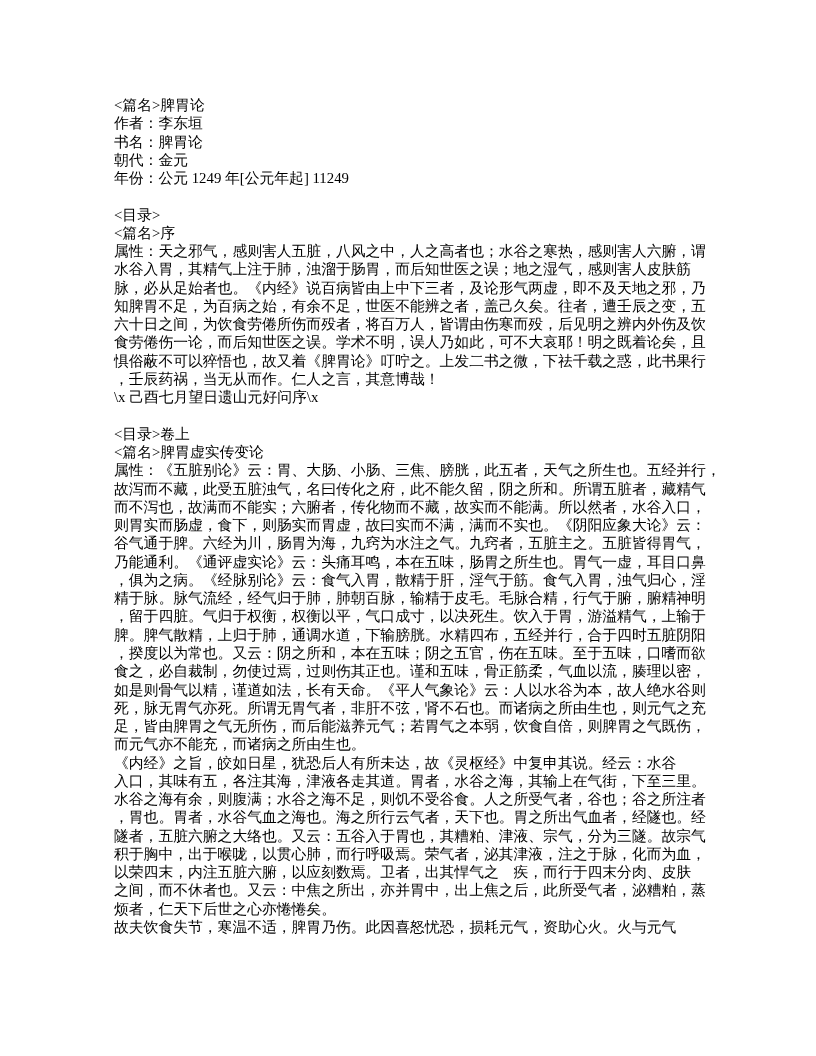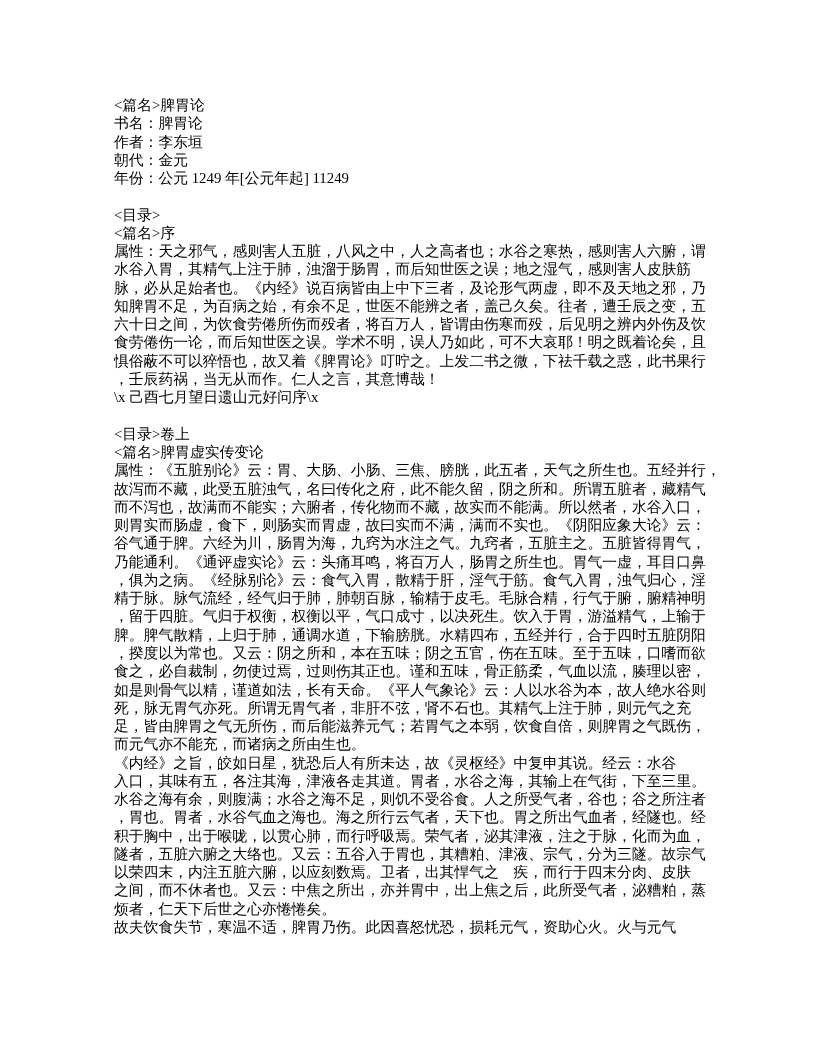--- a/index.html
+++ b/index.html
@@ -29,22 +29,22 @@
     white-space: pre;
     overflow: visible;
   }
 </style>
 </head>
 <body>
 
 <div class="page">
   <div class="doc">
       <div class="line">&lt;篇名&gt;脾胃论</div>
+      <div class="line">作者：李东垣</div>
       <div class="line">书名：脾胃论</div>
-      <div class="line">作者：李东垣</div>
       <div class="line">朝代：金元</div>
       <div class="line">年份：公元 1249 年[公元年起] 11249</div>
       <div class="line"></div>
       <div class="line">&lt;目录&gt;</div>
       <div class="line">&lt;篇名&gt;序</div>
       <div class="line">属性：天之邪气，感则害人五脏，八风之中，人之高者也；水谷之寒热，感则害人六腑，谓</div>
       <div class="line">水谷入胃，其精气上注于肺，浊溜于肠胃，而后知世医之误；地之湿气，感则害人皮肤筋</div>
       <div class="line">脉，必从足始者也。《内经》说百病皆由上中下三者，及论形气两虚，即不及天地之邪，乃</div>
       <div class="line">知脾胃不足，为百病之始，有余不足，世医不能辨之者，盖己久矣。往者，遭壬辰之变，五</div>
       <div class="line">六十日之间，为饮食劳倦所伤而殁者，将百万人，皆谓由伤寒而殁，后见明之辨内外伤及饮</div>
@@ -53,35 +53,35 @@
       <div class="line">，壬辰药祸，当无从而作。仁人之言，其意博哉！</div>
       <div class="line">\x 己酉七月望日遗山元好问序\x</div>
       <div class="line"></div>
       <div class="line">&lt;目录&gt;卷上</div>
       <div class="line">&lt;篇名&gt;脾胃虚实传变论</div>
       <div class="line">属性：《五脏别论》云：胃、大肠、小肠、三焦、膀胱，此五者，天气之所生也。五经并行，</div>
       <div class="line">故泻而不藏，此受五脏浊气，名曰传化之府，此不能久留，阴之所和。所谓五脏者，藏精气</div>
       <div class="line">而不泻也，故满而不能实；六腑者，传化物而不藏，故实而不能满。所以然者，水谷入口，</div>
       <div class="line">则胃实而肠虚，食下，则肠实而胃虚，故曰实而不满，满而不实也。《阴阳应象大论》云：</div>
       <div class="line">谷气通于脾。六经为川，肠胃为海，九窍为水注之气。九窍者，五脏主之。五脏皆得胃气，</div>
-      <div class="line">乃能通利。《通评虚实论》云：头痛耳鸣，将百万人，肠胃之所生也。胃气一虚，耳目口鼻</div>
+      <div class="line">乃能通利。《通评虚实论》云：头痛耳鸣，本在五味，肠胃之所生也。胃气一虚，耳目口鼻</div>
       <div class="line">，俱为之病。《经脉别论》云：食气入胃，散精于肝，淫气于筋。食气入胃，浊气归心，淫</div>
       <div class="line">精于脉。脉气流经，经气归于肺，肺朝百脉，输精于皮毛。毛脉合精，行气于腑，腑精神明</div>
       <div class="line">，留于四脏。气归于权衡，权衡以平，气口成寸，以决死生。饮入于胃，游溢精气，上输于</div>
       <div class="line">脾。脾气散精，上归于肺，通调水道，下输膀胱。水精四布，五经并行，合于四时五脏阴阳</div>
       <div class="line">，揆度以为常也。又云：阴之所和，本在五味；阴之五官，伤在五味。至于五味，口嗜而欲</div>
       <div class="line">食之，必自裁制，勿使过焉，过则伤其正也。谨和五味，骨正筋柔，气血以流，腠理以密，</div>
       <div class="line">如是则骨气以精，谨道如法，长有天命。《平人气象论》云：人以水谷为本，故人绝水谷则</div>
-      <div class="line">死，脉无胃气亦死。所谓无胃气者，非肝不弦，肾不石也。其精气上注于肺，则元气之充</div>
+      <div class="line">死，脉无胃气亦死。所谓无胃气者，非肝不弦，肾不石也。而诸病之所由生也，则元气之充</div>
       <div class="line">足，皆由脾胃之气无所伤，而后能滋养元气；若胃气之本弱，饮食自倍，则脾胃之气既伤，</div>
       <div class="line">而元气亦不能充，而诸病之所由生也。</div>
       <div class="line">《内经》之旨，皎如日星，犹恐后人有所未达，故《灵枢经》中复申其说。经云：水谷</div>
       <div class="line">入口，其味有五，各注其海，津液各走其道。胃者，水谷之海，其输上在气街，下至三里。</div>
       <div class="line">水谷之海有余，则腹满；水谷之海不足，则饥不受谷食。人之所受气者，谷也；谷之所注者</div>
       <div class="line">，胃也。胃者，水谷气血之海也。海之所行云气者，天下也。胃之所出气血者，经隧也。经</div>
+      <div class="line">隧者，五脏六腑之大络也。又云：五谷入于胃也，其糟粕、津液、宗气，分为三隧。故宗气</div>
       <div class="line">积于胸中，出于喉咙，以贯心肺，而行呼吸焉。荣气者，泌其津液，注之于脉，化而为血，</div>
-      <div class="line">隧者，五脏六腑之大络也。又云：五谷入于胃也，其糟粕、津液、宗气，分为三隧。故宗气</div>
       <div class="line">以荣四末，内注五脏六腑，以应刻数焉。卫者，出其悍气之　疾，而行于四末分肉、皮肤</div>
       <div class="line">之间，而不休者也。又云：中焦之所出，亦并胃中，出上焦之后，此所受气者，泌糟粕，蒸</div>
       <div class="line">烦者，仁天下后世之心亦惓惓矣。</div>
       <div class="line">故夫饮食失节，寒温不适，脾胃乃伤。此因喜怒忧恐，损耗元气，资助心火。火与元气</div>
     </div>
 </div>
 
 </body></html>

